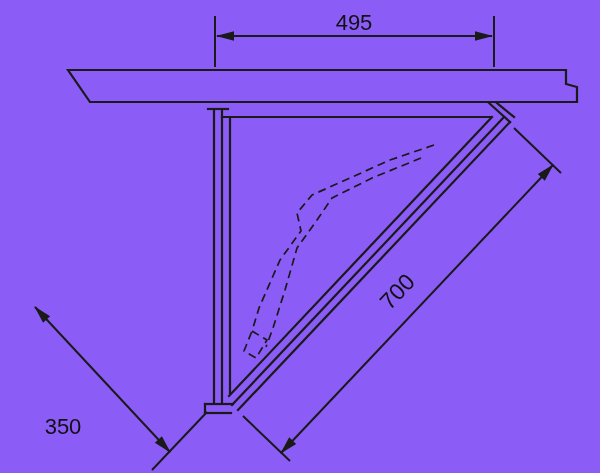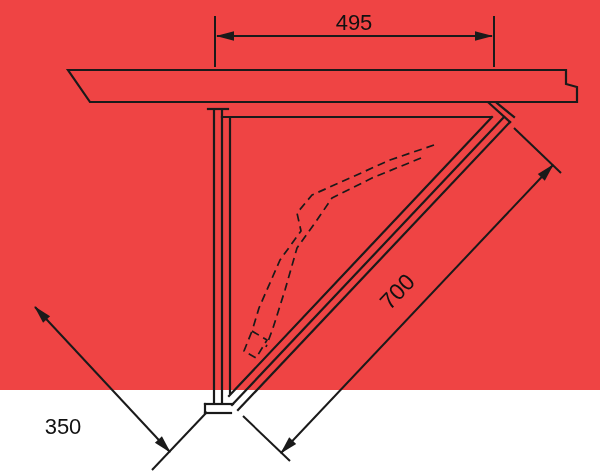--- a/index.html
+++ b/index.html
@@ -6,23 +6,23 @@
     margin: 0;
     padding: 0;
     background: #ffffff;
     width: 600px;
     height: 473px;
     overflow: hidden;
     font-family: "Liberation Sans", sans-serif;
   }
   .canvas {
     width: 600px;
-    height: 390px;
+    height: 473px;
     position: relative;
-    background: #ef4444;
+    background: #8b5cf6;
   }
   svg { display: block; }
   .solid   { stroke: #1a1a1a; stroke-width: 2.2; fill: none; stroke-linecap: square; }
   .thin    { stroke: #1a1a1a; stroke-width: 2;   fill: none; stroke-linecap: butt; }
   .dashed  { stroke: #1a1a1a; stroke-width: 1.7; fill: none; stroke-dasharray: 8 5; stroke-linejoin: round; }
   .dimtext { fill: #111111; font-size: 22px; font-family: "Liberation Sans", sans-serif; }
 </style>
 </head>
 <body>
 

